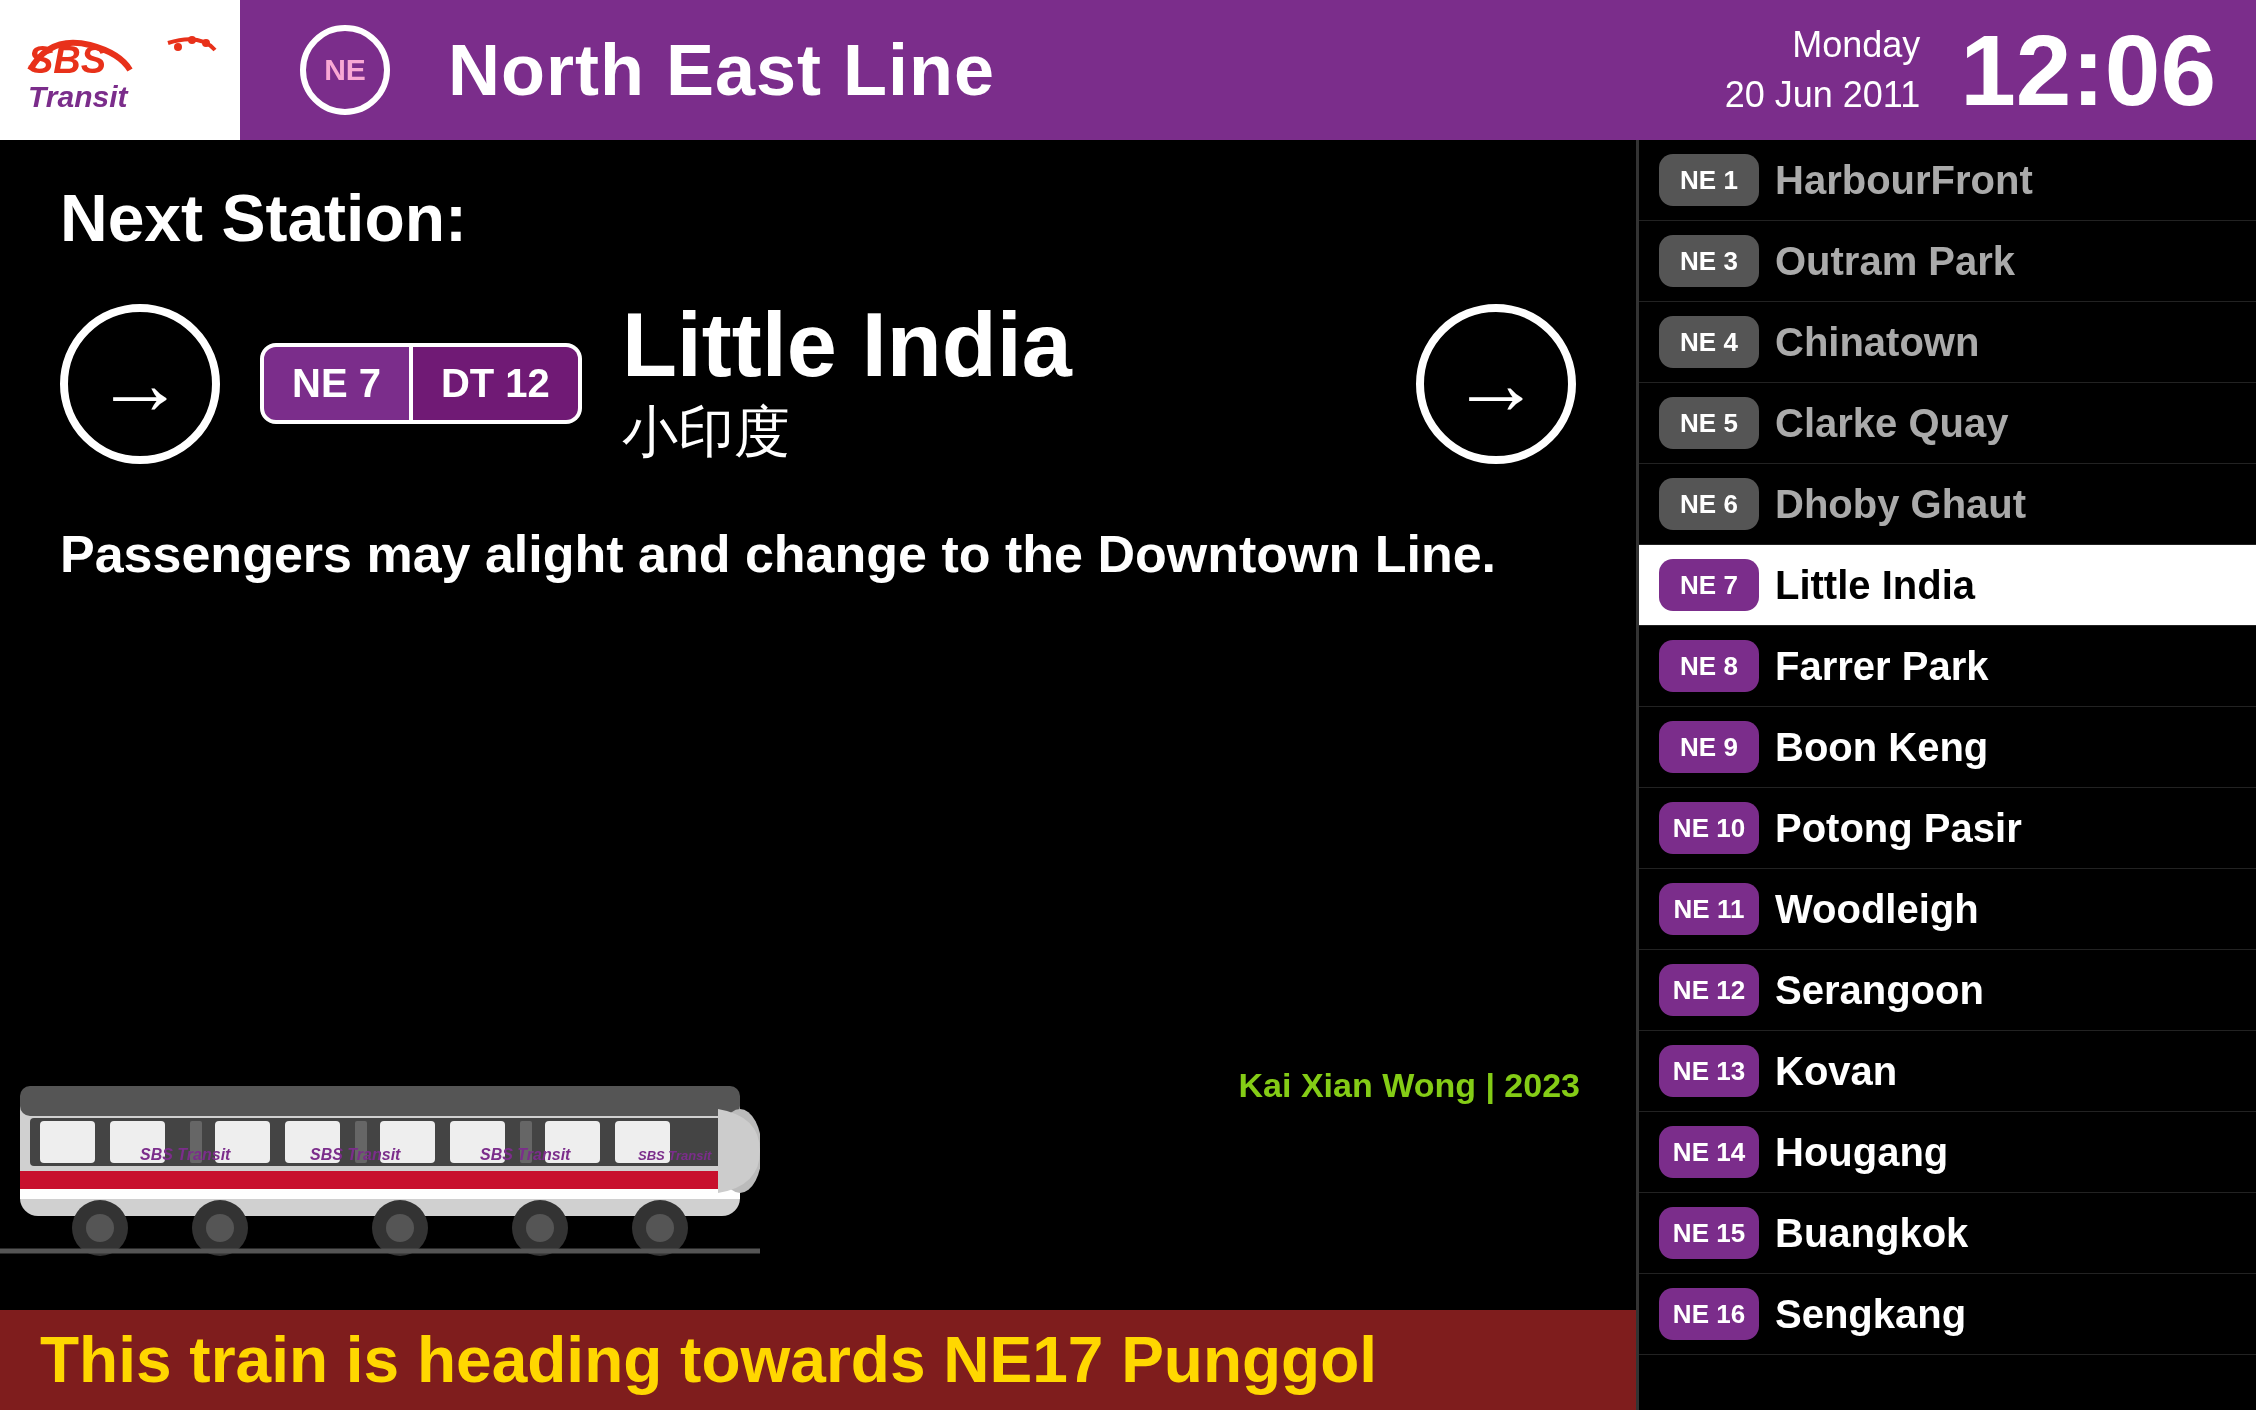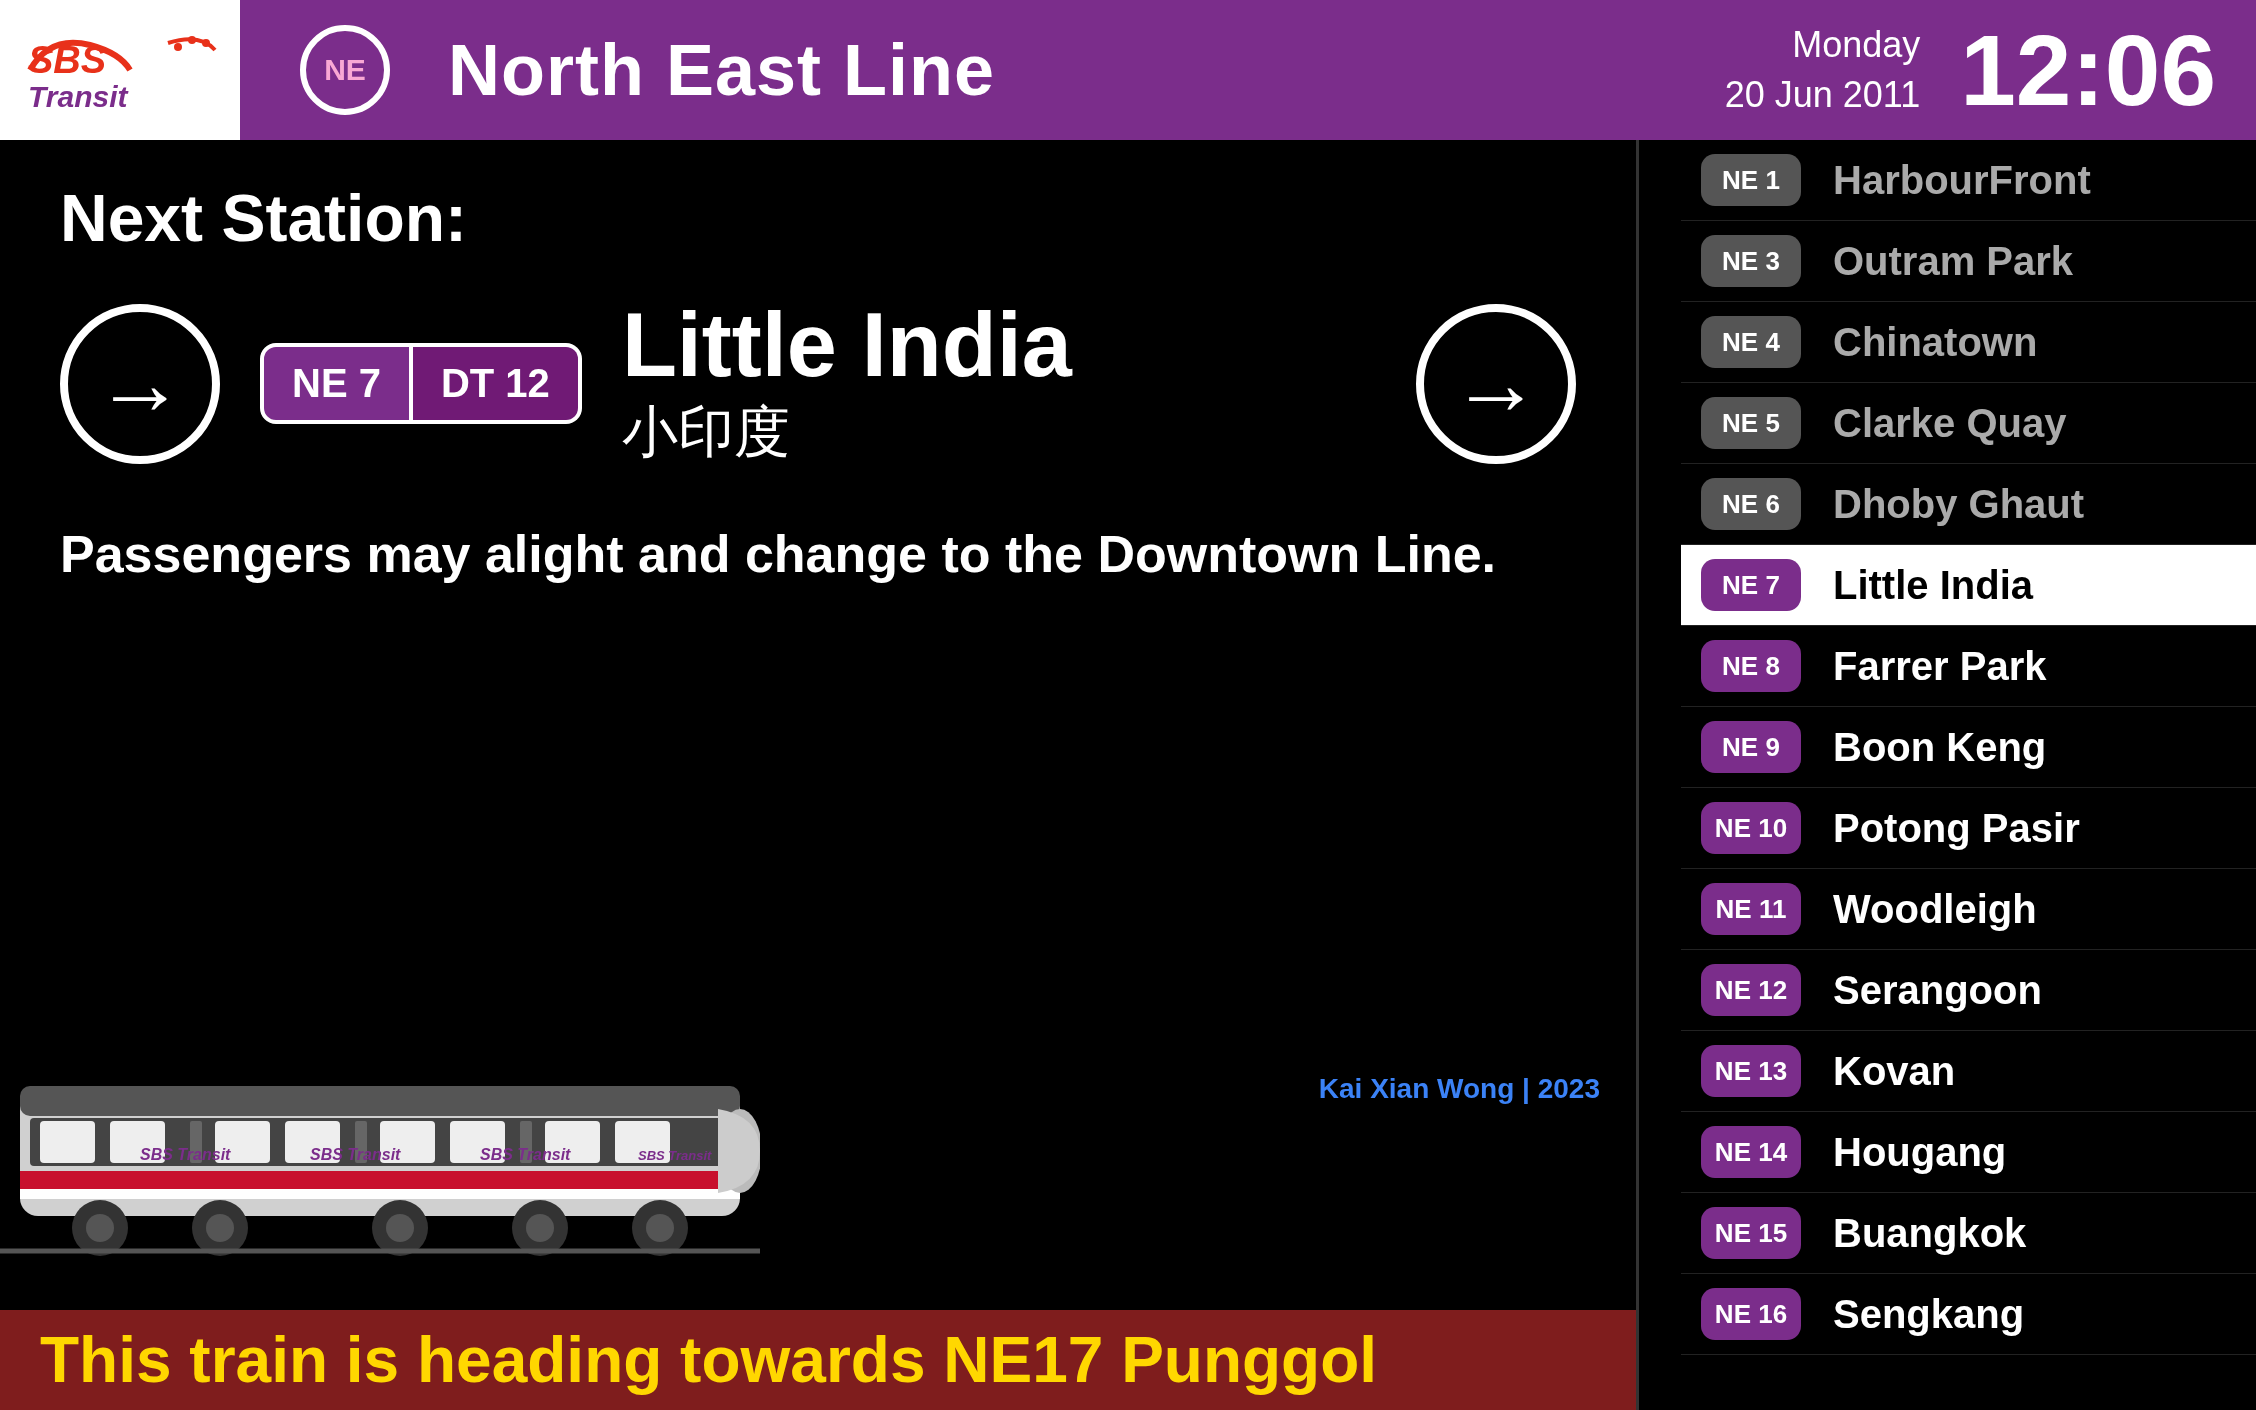--- a/index.html
+++ b/index.html
@@ -204,23 +204,23 @@
     }
 
     .train-svg {
       width: 760px;
       height: 200px;
     }
 
     #credit-text {
       position: absolute;
       bottom: 155px;
-      right: 36px;
-      font-size: 28px;
-      color: #3b82f6;
+      right: 56px;
+      font-size: 34px;
+      color: #84cc16;
       font-weight: 700;
     }
 
     
     #scroll-text-bar {
       position: absolute;
       bottom: 0;
       left: 0;
       width: calc(2256px - 620px);
       height: 100px;
@@ -246,22 +246,21 @@
       overflow: hidden;
       display: flex;
       flex-direction: column;
     }
 
     .station-row {
       display: flex;
       align-items: center;
       padding: 14px 20px;
       border-bottom: 1px solid #222;
-      gap: 32px;
-      margin-left: 42px;
+      gap: 16px;
     }
 
     .station-row.active {
       background: #fff;
     }
 
     .station-row.active .station-name-list {
       color: #000;
       font-weight: 900;
     }

